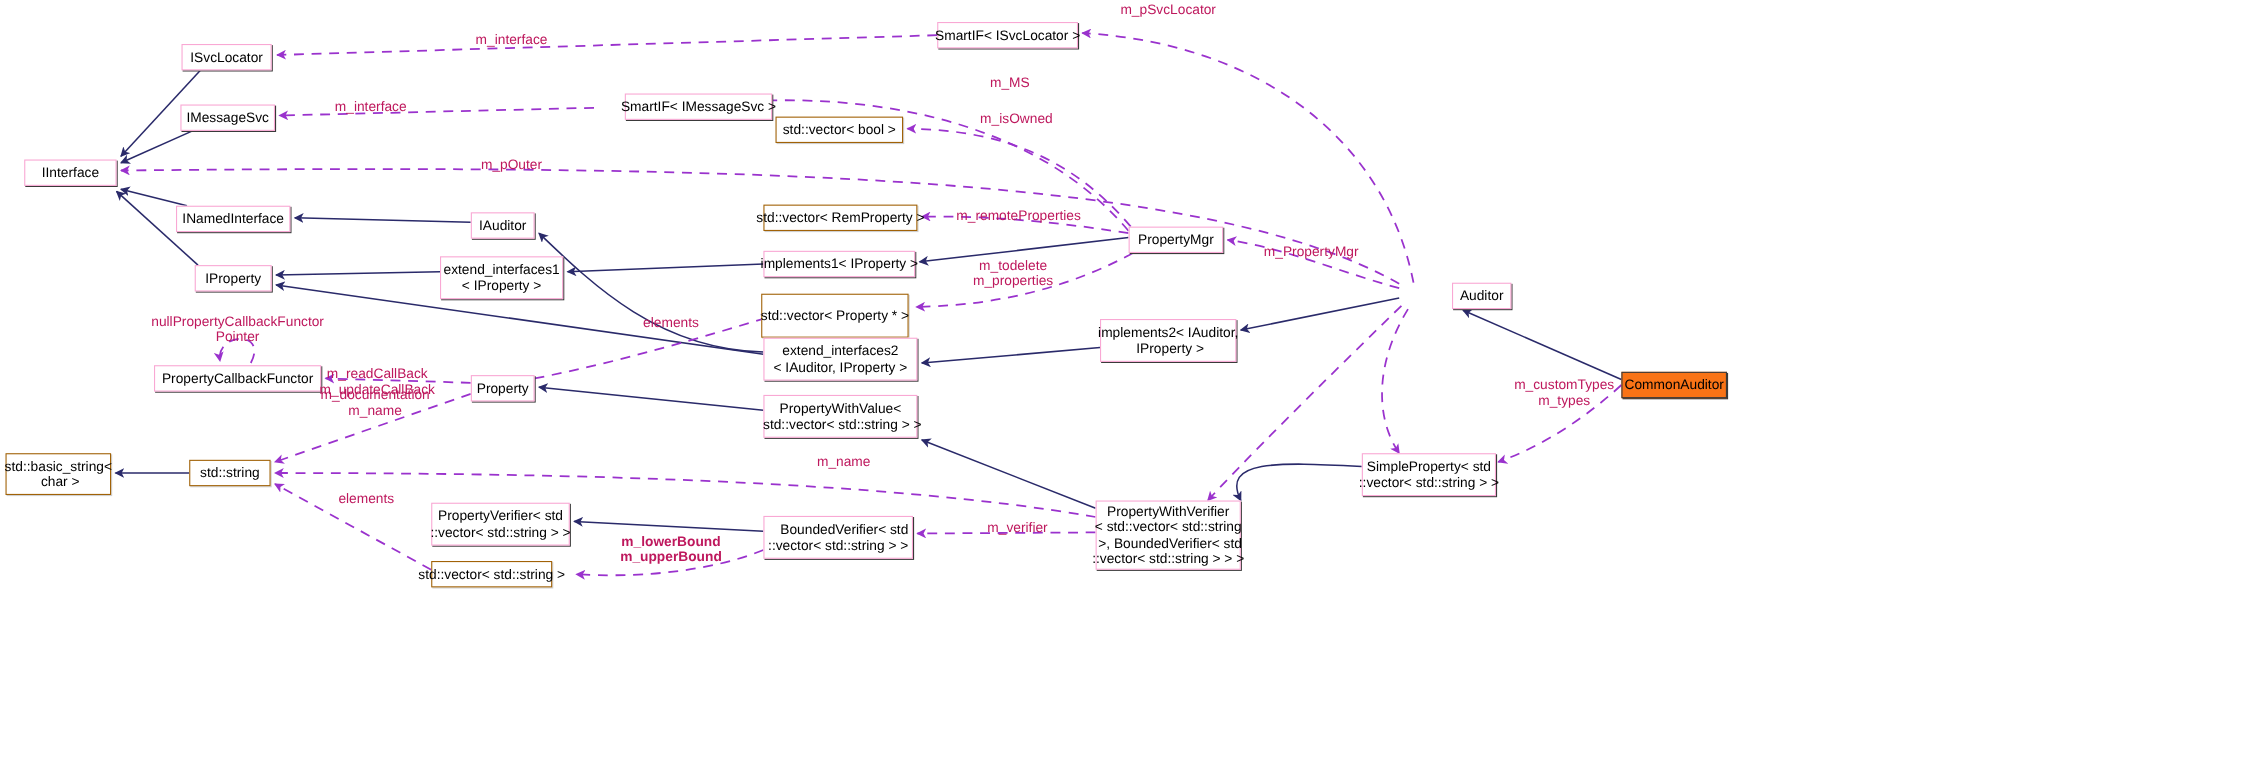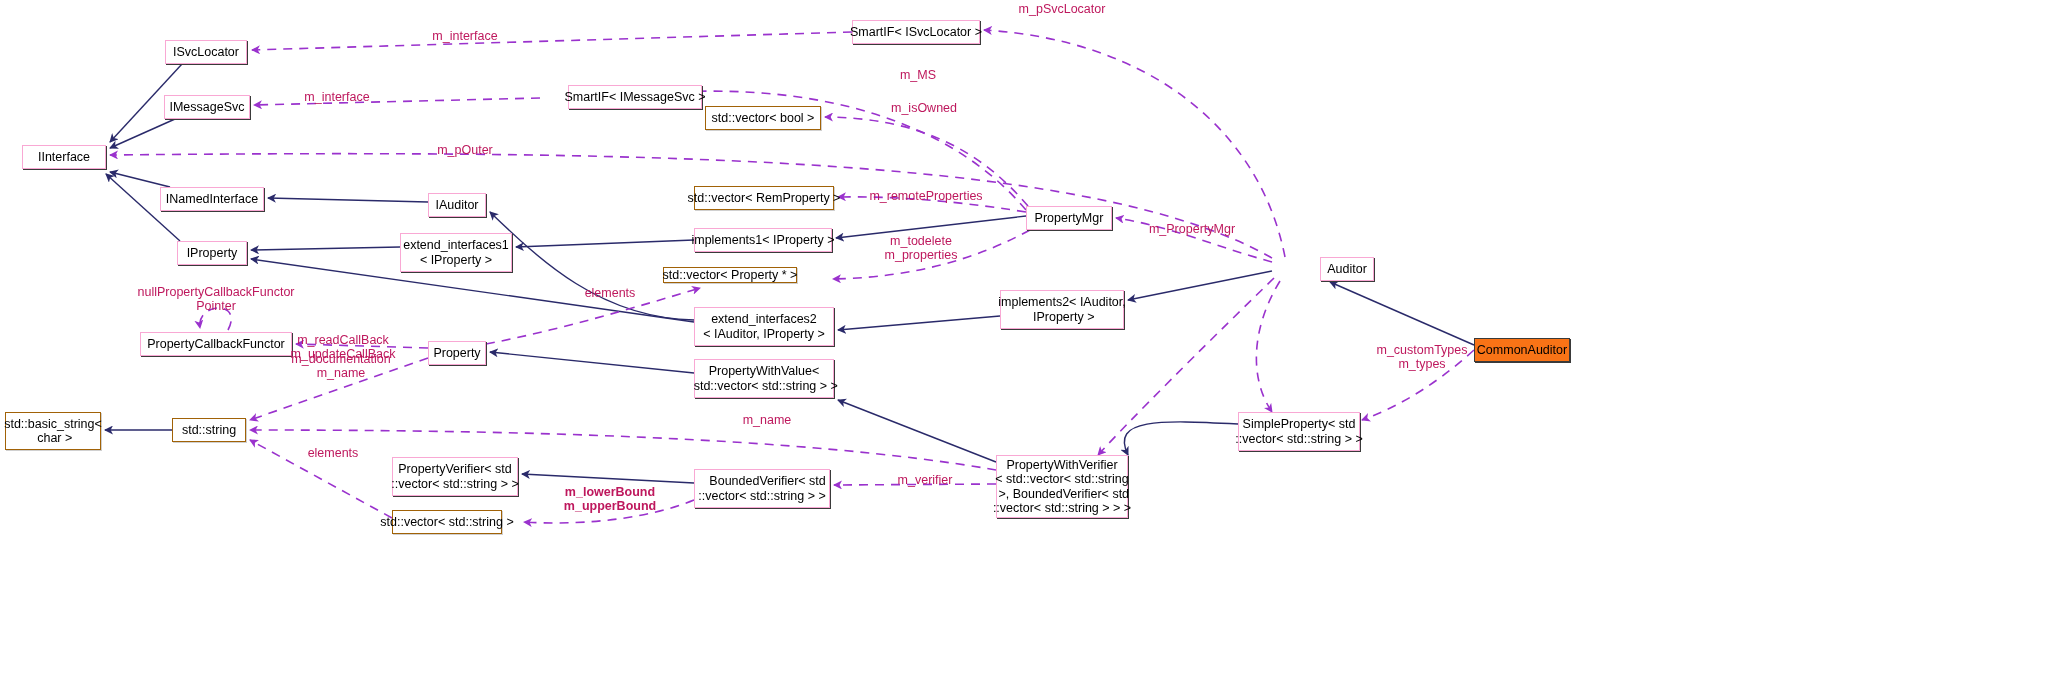--- a/index.html
+++ b/index.html
@@ -106,21 +106,21 @@
  char &gt;</div>
       <div class="node light" style="left: 172px; top: 418px; width: 74px; height: 24px;">std::string</div>
       <div class="node solid" style="left: 852px; top: 20px; width: 128px; height: 24px;">SmartIF&lt; ISvcLocator &gt;</div>
       <div class="node solid" style="left: 540px; top: 85px; width: 134px; height: 24px; margin-left: 28px;">SmartIF&lt; IMessageSvc &gt;</div>
       <div class="node light" style="left: 705px; top: 106px; width: 116px; height: 24px;">std::vector&lt; bool &gt;</div>
       <div class="node solid" style="left: 428px; top: 193px; width: 58px; height: 24px;">IAuditor</div>
       <div class="node solid" style="left: 400px; top: 233px; width: 112px; height: 39px;">extend_interfaces1
 &lt; IProperty &gt;</div>
       <div class="node light" style="left: 694px; top: 186px; width: 140px; height: 24px;">std::vector&lt; RemProperty &gt;</div>
       <div class="node solid" style="left: 694px; top: 228px; width: 138px; height: 24px; text-align: right;">implements1&lt; IProperty &gt;</div>
-      <div class="node light" style="left: 663px; top: 267px; width: 134px; height: 16px;">std::vector&lt; Property * &gt;</div>
+      <div class="node light" style="left: 692px; top: 267px; width: 134px; height: 40px;">std::vector&lt; Property * &gt;</div>
       <div class="node solid" style="left: 694px; top: 307px; width: 140px; height: 39px;">extend_interfaces2
 &lt; IAuditor, IProperty &gt;</div>
       <div class="node solid" style="left: 428px; top: 341px; width: 58px; height: 24px;">Property</div>
       <div class="node solid" style="left: 694px; top: 359px; width: 140px; height: 39px;">PropertyWithValue&lt;
  std::vector&lt; std::string &gt; &gt;</div>
       <div class="node solid" style="left: 392px; top: 457px; width: 126px; height: 39px;">PropertyVerifier&lt; std
 ::vector&lt; std::string &gt; &gt;</div>
       <div class="node light" style="left: 392px; top: 510px; width: 110px; height: 24px;">std::vector&lt; std::string &gt;</div>
       <div class="node solid" style="left: 694px; top: 469px; width: 136px; height: 39px; text-align: right;">BoundedVerifier&lt; std
 ::vector&lt; std::string &gt; &gt;</div>

